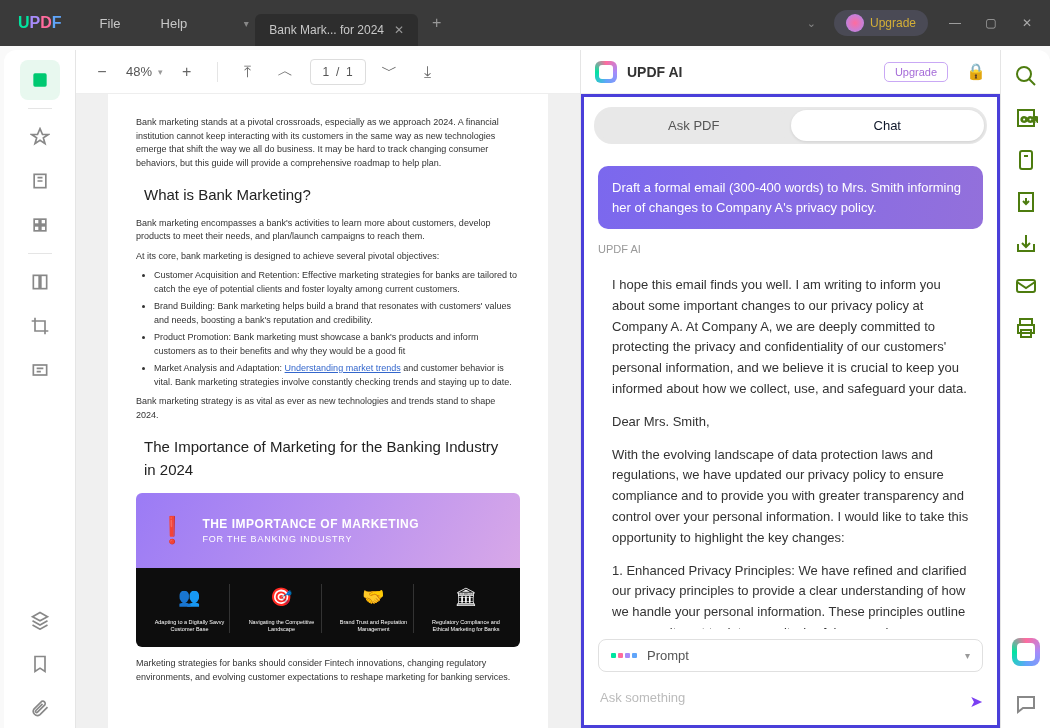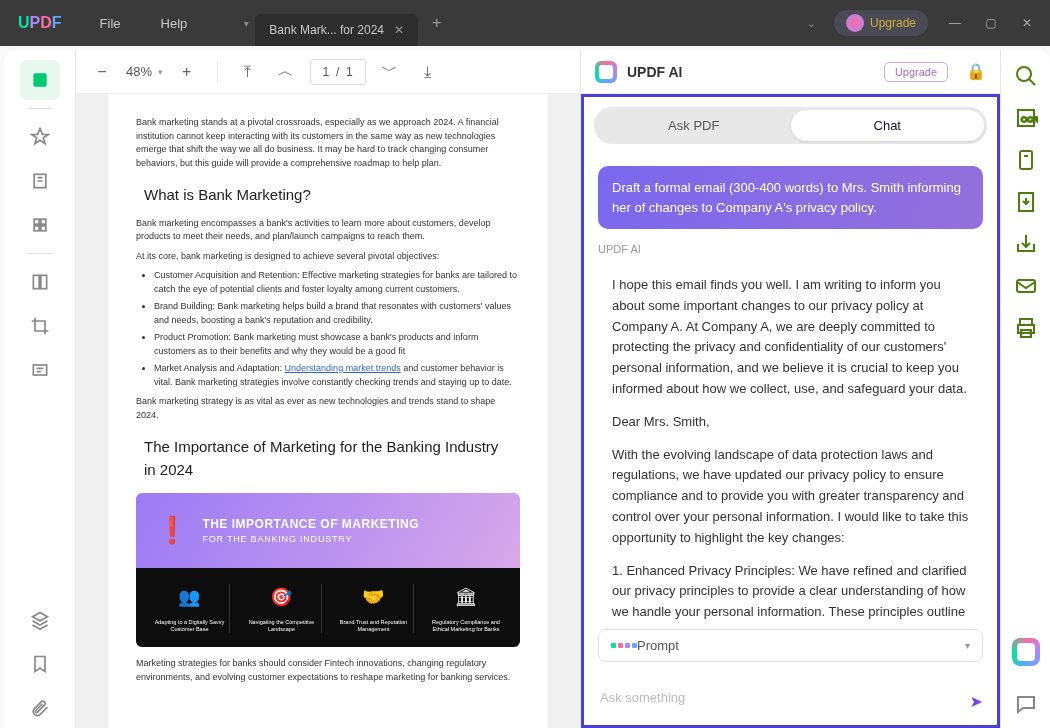--- a/index.html
+++ b/index.html
@@ -65,21 +65,21 @@
 .ai-tab.active { background: #fff; color: #0f172a; box-shadow: 0 1px 3px rgba(0,0,0,0.1); }
 .ai-tabs-wrap { background:#e8e8e8; border-radius:18px; padding:3px; margin:10px; display:flex;}
 
 .ai-chat { flex: 1; overflow-y: auto; padding: 12px 14px; }
 .user-msg { background: linear-gradient(100deg, #7b68ee, #9370db); color: #fff; padding: 12px 14px; border-radius: 10px; font-size: 13px; line-height: 1.5; margin-bottom: 14px; }
 .ai-label { font-size: 11px; color: #999; margin-bottom: 8px; }
 .ai-msg { background: #fff; padding: 12px 14px; border-radius: 10px; font-size: 13px; line-height: 1.6; color: #333; }
 .ai-msg p { margin-bottom: 12px; }
 
 .ai-input-area { padding: 10px 14px 14px; }
-.prompt-bar { border: 1px solid #e0e0e0; border-radius: 8px; padding: 8px 12px; display: flex; align-items: center; gap: 0; margin-bottom: 22px; cursor:pointer;}
+.prompt-bar { border: 1px solid #e0e0e0; border-radius: 8px; padding: 8px 12px; display: flex; align-items: center; gap: 10px; margin-bottom: 12px; cursor:pointer;}
 .prompt-dots { display:flex; gap:2px; }
 .prompt-dots span { width:5px; height:5px; border-radius:1px; }
 .prompt-dots span:nth-child(1){background:#00e5a0}.prompt-dots span:nth-child(2){background:#ff6b9d}.prompt-dots span:nth-child(3){background:#a78bfa}.prompt-dots span:nth-child(4){background:#60a5fa}
 .prompt-bar .pl { font-size: 13px; color: #555; flex:1; }
 .prompt-bar .dd { color: #999; font-size: 10px; }
 .ask-bar { display: flex; align-items: flex-end; gap: 10px; }
 .ask-input { flex: 1; border: none; outline: none; font-size: 13px; color: #555; padding: 6px 2px; }
 .ask-input::placeholder { color: #bbb; }
 .send-btn { color: #7b3ff2; font-size: 16px; cursor:pointer; }
 

